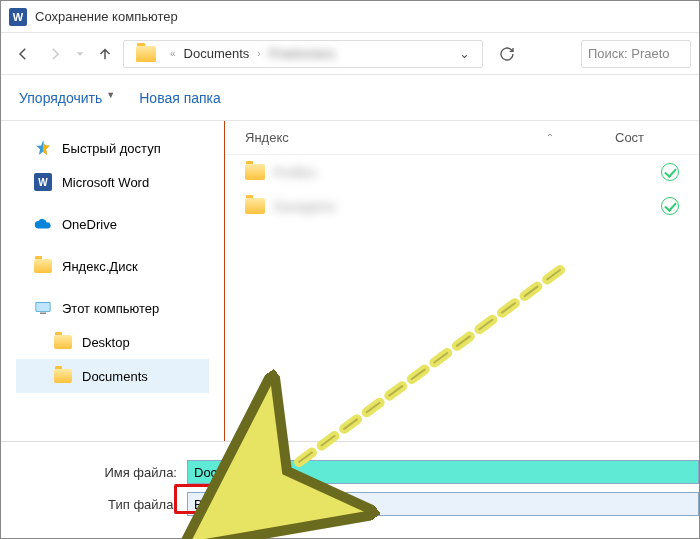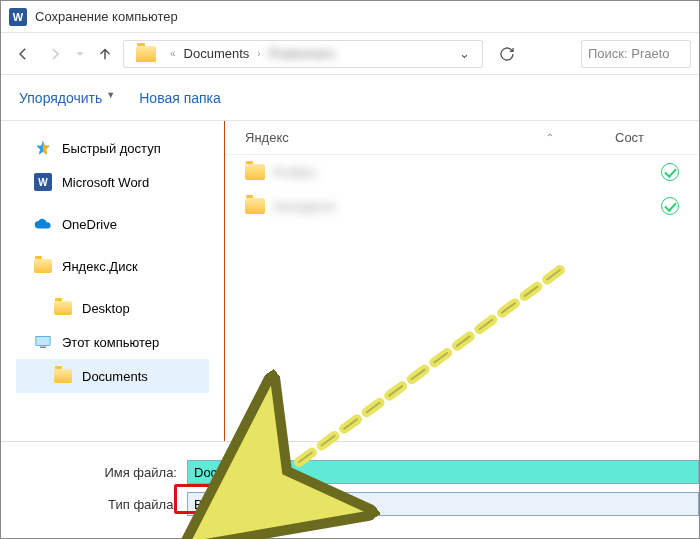--- a/index.html
+++ b/index.html
@@ -320,36 +320,36 @@
         <span>OneDrive</span>
       </div>
       <div style="height:8px"></div>
       <div class="side-item">
         <span class="side-icon">
             <span class="icon-folder"></span>
           </span>
         <span>Яндекс.Диск</span>
       </div>
       <div style="height:8px"></div>
-      <div class="side-item child">
-        <span class="side-icon">
-            <span class="icon-folder"></span>
-          </span>
-        <span>Desktop</span>
-      </div>
       <div class="side-item">
         <span class="side-icon icon-pc">
           <svg viewBox="0 0 24 20">
               <rect x="2" y="2" width="20" height="13" rx="1" fill="#3b9dd6"></rect>
               <rect x="3" y="3" width="18" height="11" fill="#bfe5ff"></rect>
               <rect x="8" y="16" width="8" height="2" fill="#888"></rect>
             </svg>
         </span>
         <span>Этот компьютер</span>
       </div>
+      <div class="side-item child">
+        <span class="side-icon">
+            <span class="icon-folder"></span>
+          </span>
+        <span>Desktop</span>
+      </div>
       <div class="side-item child selected">
         <span class="side-icon">
             <span class="icon-folder"></span>
           </span>
         <span>Documents</span>
       </div>
     </div>
 
     <div class="filearea">
       <div class="filehead">

